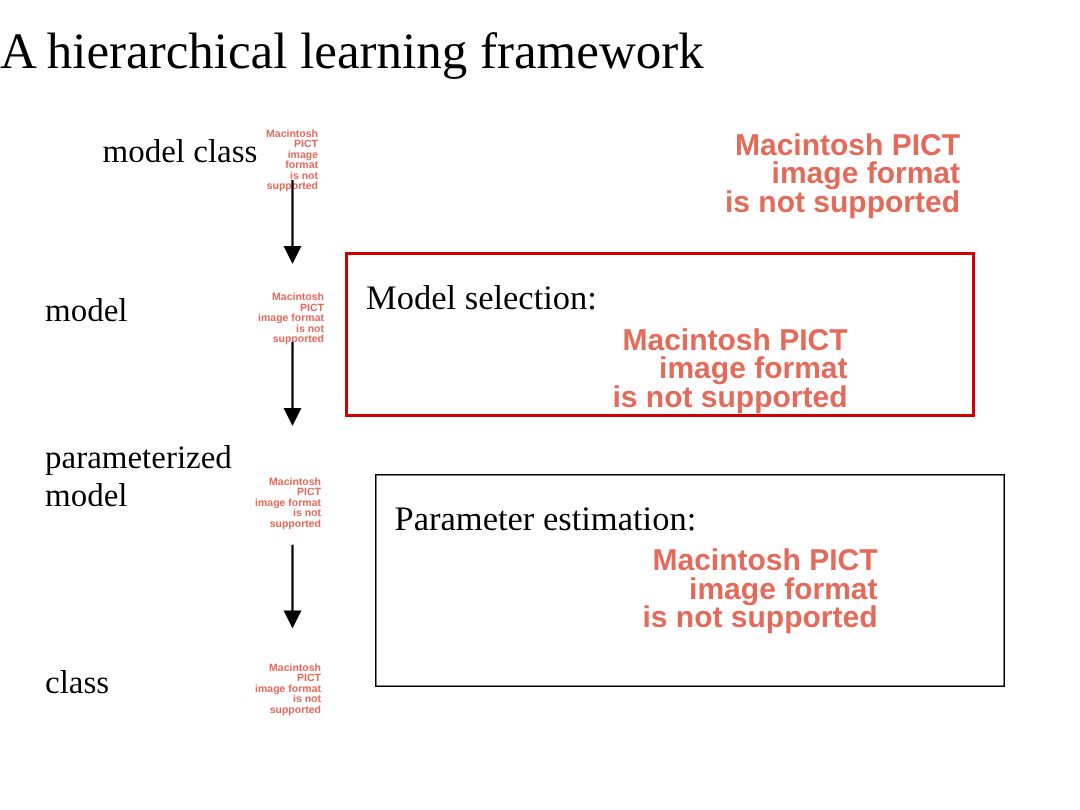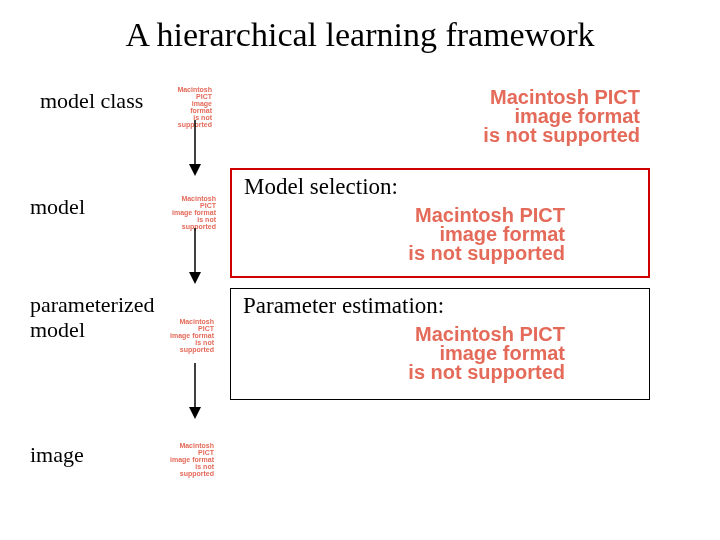--- a/index.html
+++ b/index.html
@@ -11,21 +11,20 @@
     font-family: "Times New Roman", Times, serif;
     color: #000;
     position: relative;
     overflow: hidden;
   }
   .title {
     position: absolute;
     top: 16px;
     left: 0;
     width: 720px;
-    text-align: center;
     font-size: 34px;
     font-weight: 400;
   }
   .level-label {
     position: absolute;
     font-size: 22px;
     text-align: left;
     line-height: 1.15;
     width: 160px;
     left: 30px;
@@ -53,42 +52,42 @@
   .pict.big {
     font-size: 20px;
     line-height: 0.95;
   }
   .box {
     position: absolute;
     left: 230px;
     width: 420px;
     border: 1px solid #000;
     box-sizing: border-box;
-    padding: 4px 12px 12px 12px;
+    padding: 16px 12px 12px 12px;
   }
   .box.red {
     border: 2.5px solid #d10000;
   }
   .box-title {
     font-size: 23px;
     margin-bottom: 6px;
   }
   .box .pict.inner {
     position: static;
     display: block;
     margin: 4px auto 0 auto;
     width: 250px;
   }
 </style>
 </head>
 <body>
 
 <div class="title">A hierarchical learning framework</div>
 
-<div class="level-label" style="top:88px; text-align:left; left:40px;">model class</div>
+<div class="level-label" style="top:88px; text-align:center; left:40px;">model class</div>
 <div class="pict" style="top:86px; left:172px; width:40px;">
   <span>Macintosh PICT</span><br><span>image format</span><br><span>is not supported</span>
 </div>
 <svg class="arrow" style="top:120px;" width="20" height="56">
   <line x1="10" y1="0" x2="10" y2="46"></line>
   <polygon points="4,44 16,44 10,56"></polygon>
 </svg>
 
 <div class="pict big" style="top:88px; left:360px; width:280px;">
   <span>Macintosh PICT</span><br><span>image format</span><br><span>is not supported</span>
@@ -115,23 +114,23 @@
 model</span>
 </div>
 <div class="pict" style="top:318px; left:170px; width:44px;">
   <span>Macintosh PICT</span><br><span>image format</span><br><span>is not supported</span>
 </div>
 <svg class="arrow" style="top:363px;" width="20" height="56">
   <line x1="10" y1="0" x2="10" y2="46"></line>
   <polygon points="4,44 16,44 10,56"></polygon>
 </svg>
 
-<div class="box" style="top:288px; height:112px;">
+<div class="box" style="top:316px; height:142px;margin-left:20px;">
   <div class="box-title">Parameter estimation:</div>
   <div class="pict big inner">
     <span>Macintosh PICT</span><br><span>image format</span><br><span>is not supported</span>
   </div>
 </div>
 
-<div class="level-label" style="top:442px;">image</div>
+<div class="level-label" style="top:442px;">class</div>
 <div class="pict" style="top:442px; left:170px; width:44px;">
   <span>Macintosh PICT</span><br><span>image format</span><br><span>is not supported</span>
 </div>
 
 </body></html>

